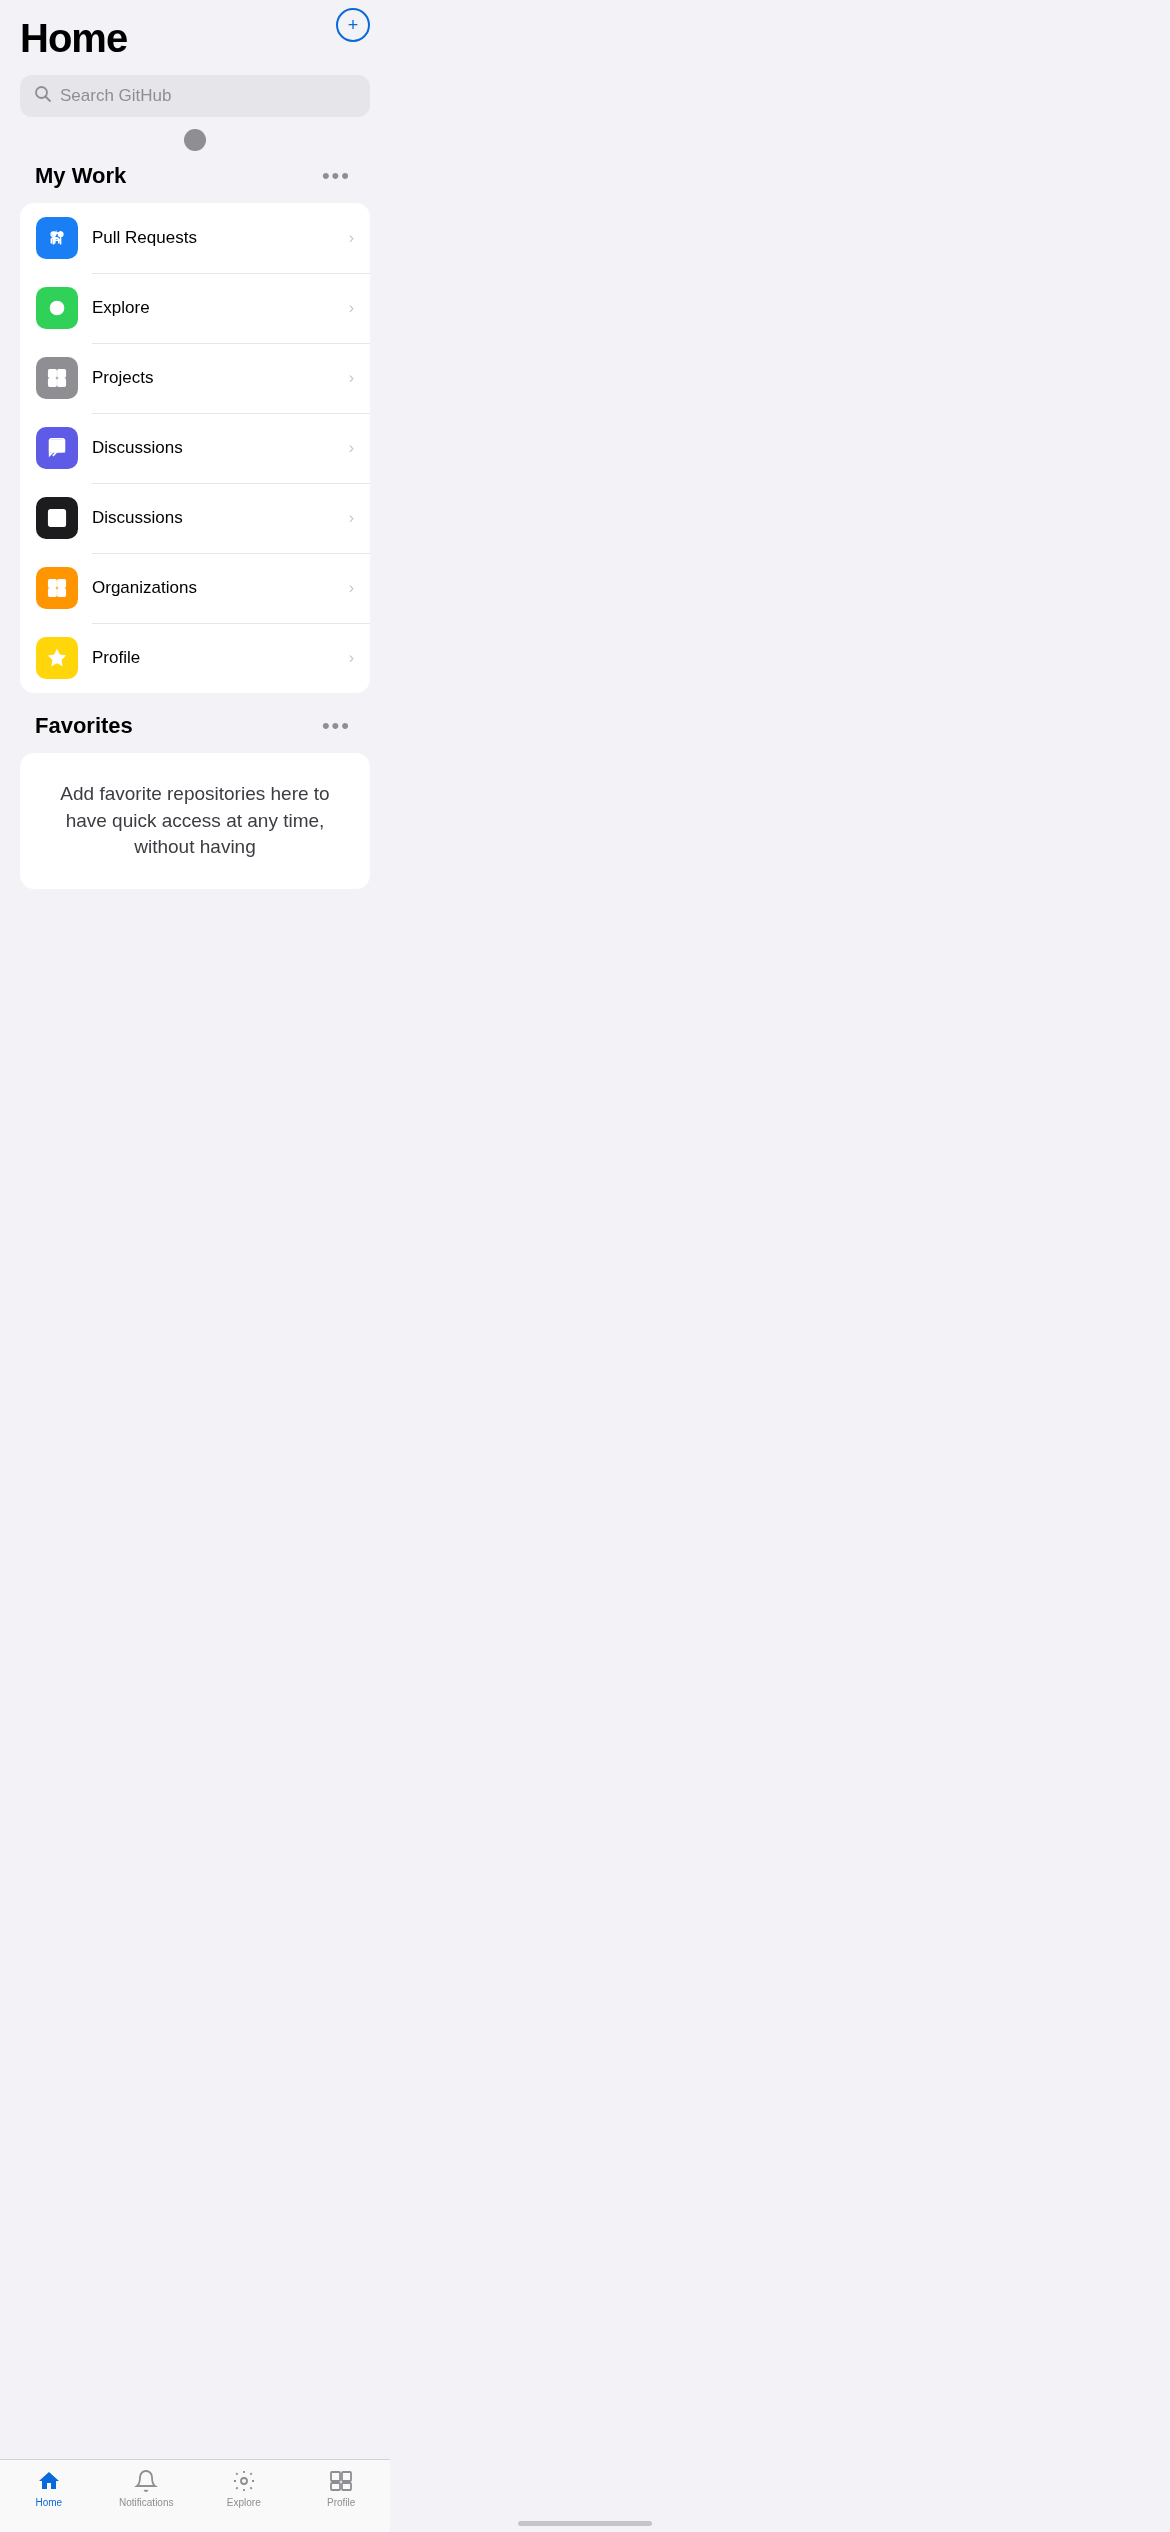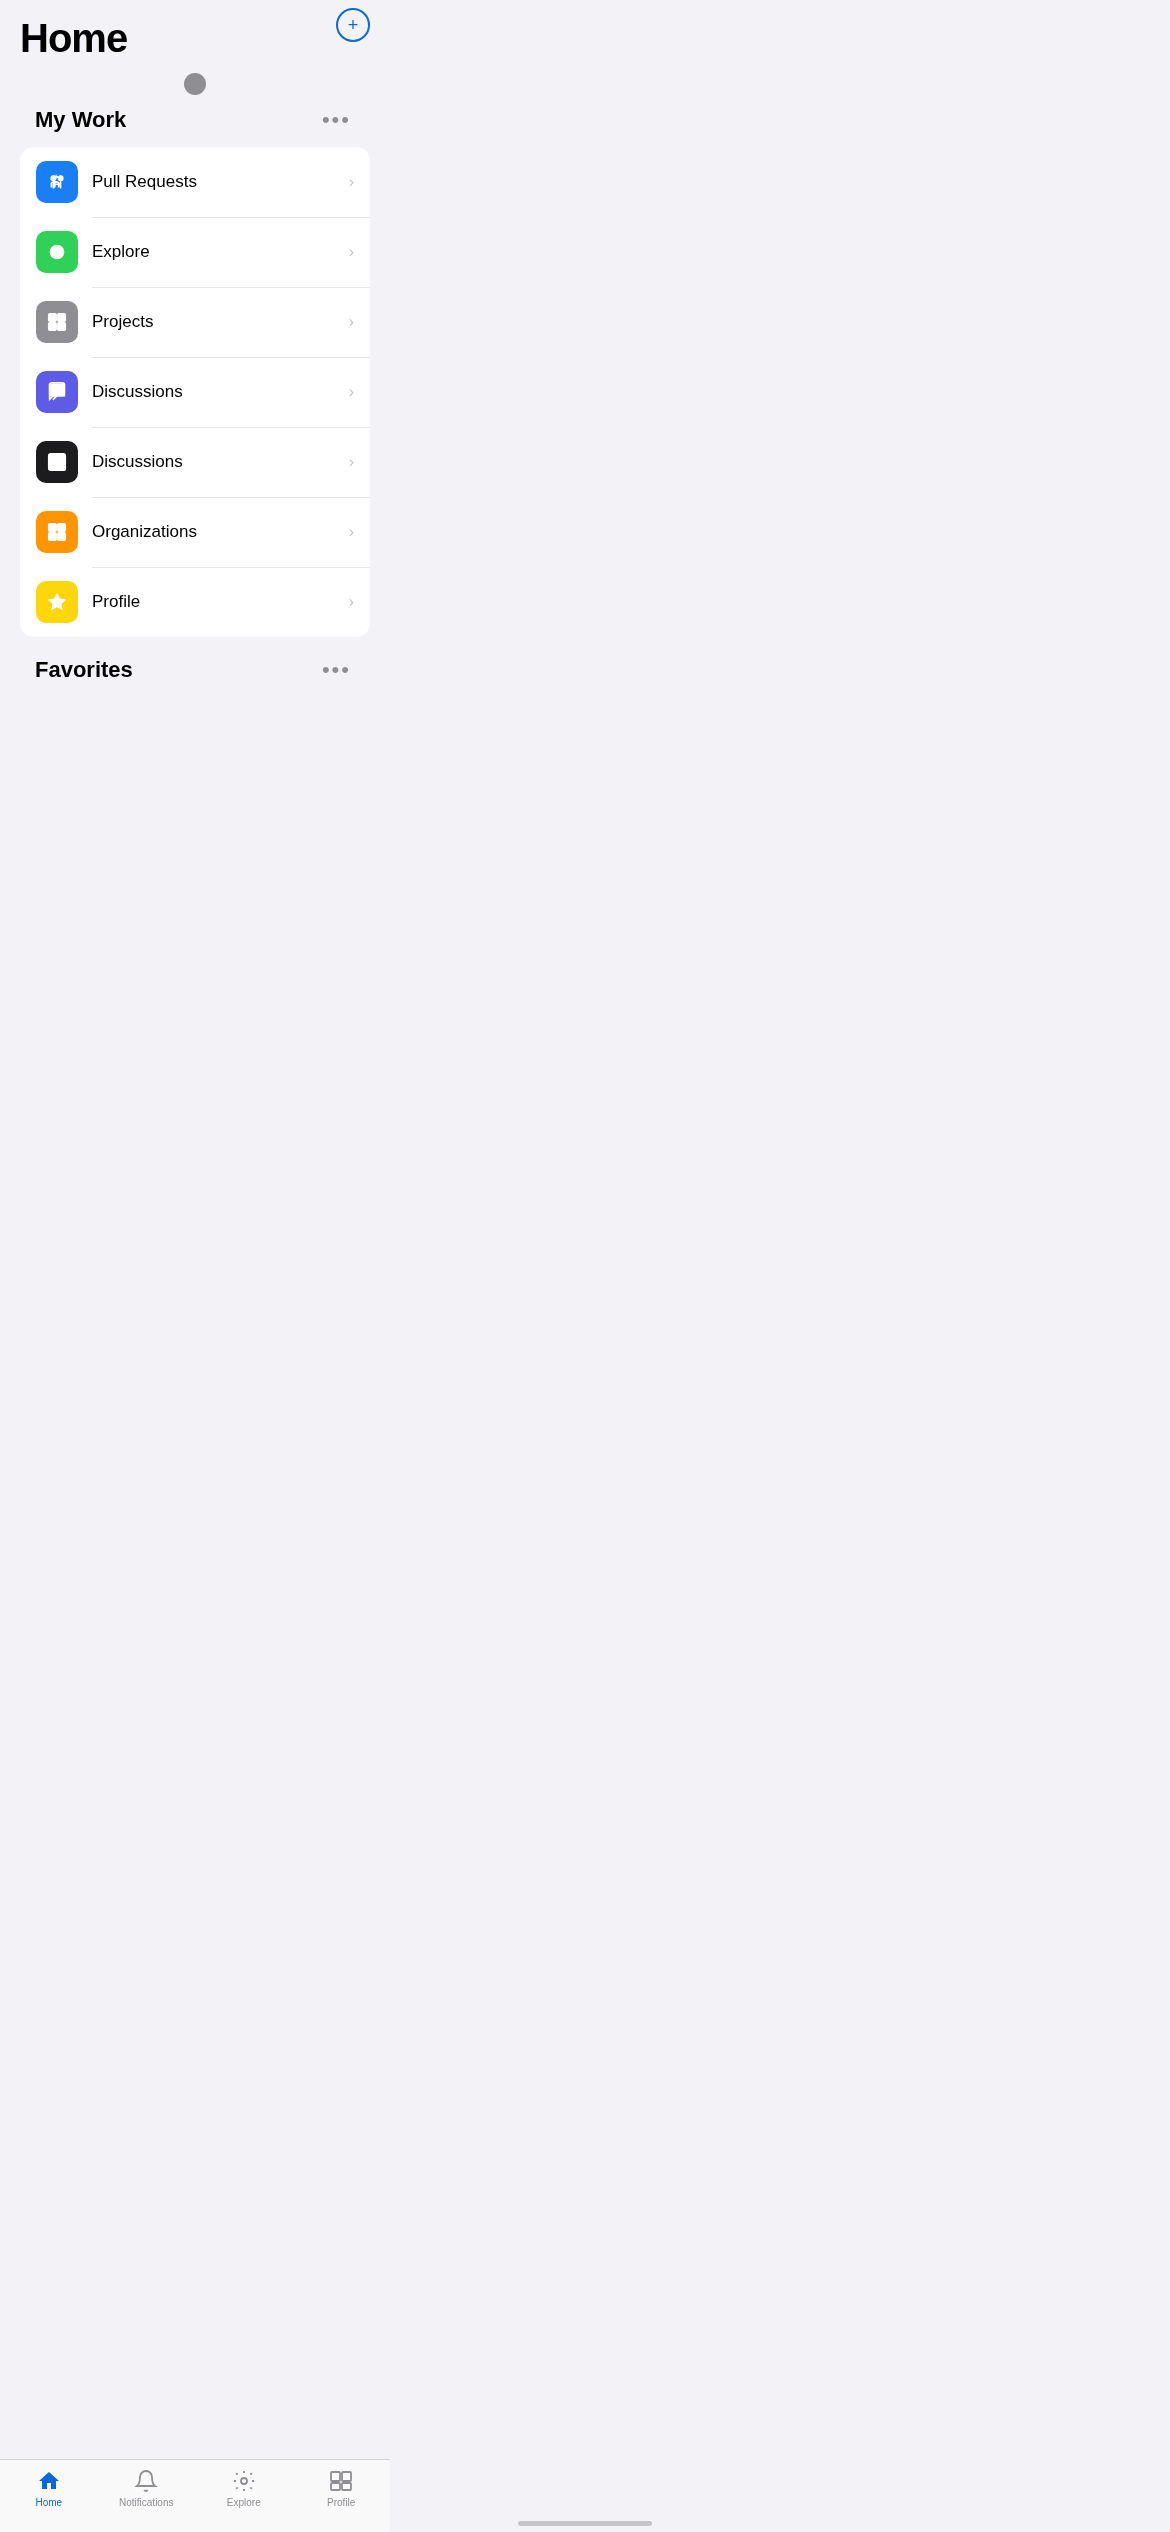--- a/index.html
+++ b/index.html
@@ -330,20 +330,31 @@
 <div class="main-content">
 
 
   <div class="header-area">
     <button class="add-button">
       <span class="add-button-icon">+</span>
     </button>
     <h1 class="page-title">Home</h1>
   </div>
 
+  <div class="search-container">
+    <div class="search-bar">
+      <div class="search-icon-svg">
+        <svg width="18" height="18" viewBox="0 0 18 18" fill="none">
+          <circle cx="7.5" cy="7.5" r="5.5" stroke="#8e8e93" stroke-width="1.8"></circle>
+          <line x1="11.5" y1="11.5" x2="16" y2="16" stroke="#8e8e93" stroke-width="1.8" stroke-linecap="round"></line>
+        </svg>
+      </div>
+      <span class="search-placeholder-text">Search GitHub</span>
+    </div>
+  </div>
 
   <div class="scroll-indicator">
     <div class="scroll-dot"></div>
   </div>
 
   <div class="section-header">
     <span class="section-title">My Work</span>
     <button class="more-button">•••</button>
   </div>
 
@@ -440,20 +451,23 @@
       <span class="chevron-right">›</span>
     </div>
 
   </div>
 
   <div class="favorites-section">
     <div class="section-header">
       <span class="section-title">Favorites</span>
       <button class="more-button">•••</button>
     </div>
+    <div class="favorites-card">
+      <p class="favorites-text">Add favorite repositories here to have quick access at any time, without having</p>
+    </div>
   </div>
 </div>
 
 <div class="tab-bar">
 
   <div class="tab-item tab-active">
     <div class="tab-icon">
       <svg width="24" height="24" viewBox="0 0 24 24" fill="#0969da">
         <path d="M10 20v-6h4v6h5v-8h3L12 3 2 12h3v8z"></path>
       </svg>

